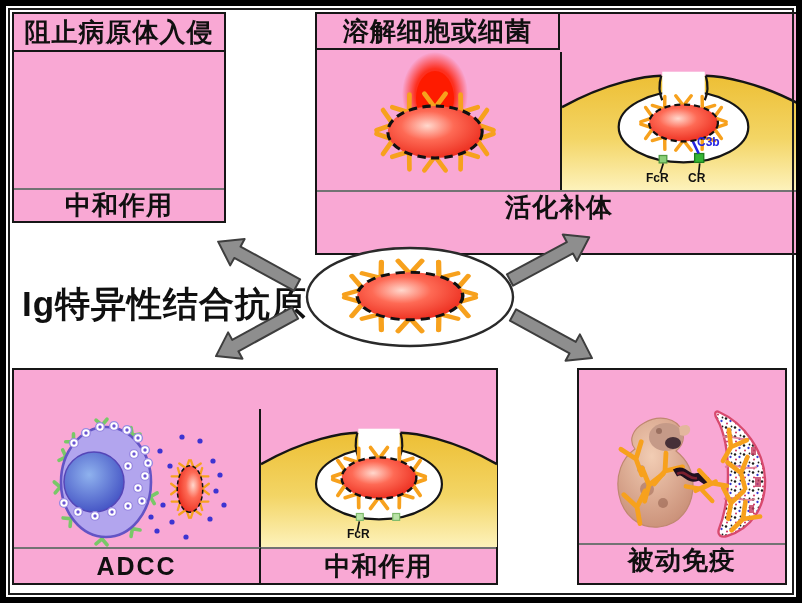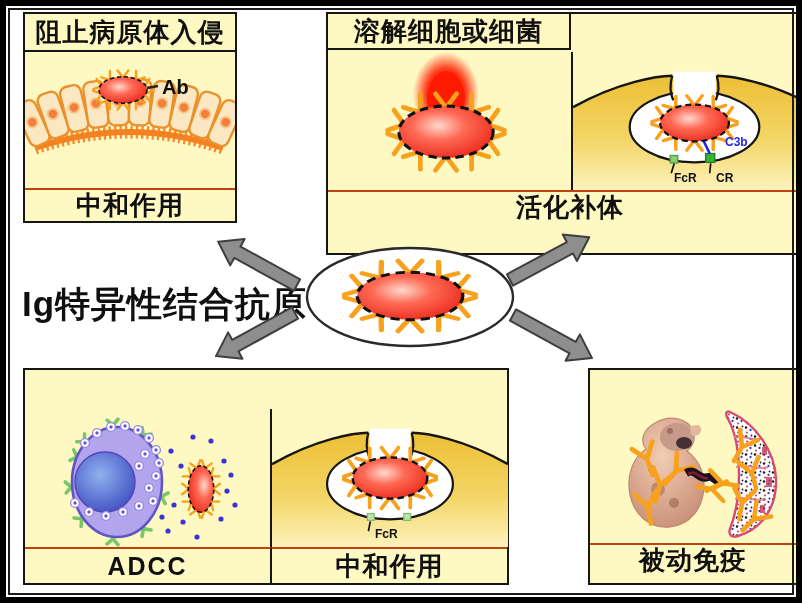--- a/index.html
+++ b/index.html
@@ -1,28 +1,28 @@
 <!DOCTYPE html>
 <html><head>
 <meta charset="utf-8">
 <style>
   html,body{margin:0;padding:0;background:#000;}
   .stage{position:relative;width:802px;height:603px;background:#fff;overflow:hidden;
          font-family:"Liberation Sans","DejaVu Sans",sans-serif;color:#111;}
   .outer-border{position:absolute;inset:0;border:6px solid #000;pointer-events:none;z-index:40;}
   .inner-frame{position:absolute;left:8px;top:8px;right:8px;bottom:8px;border:2px solid #1c1c1c;pointer-events:none;z-index:39;}
-  .box{position:absolute;background:#fef9c3;border:2px solid #161616;box-sizing:border-box;margin-left:11px;}
+  .box{position:absolute;background:#f9a8d4;border:2px solid #161616;box-sizing:border-box;}
   .cell{position:absolute;display:flex;align-items:center;justify-content:center;
         font-weight:bold;font-size:26px;letter-spacing:1px;color:#101010;box-sizing:border-box;white-space:nowrap;}
   .bb{border-bottom:2px solid #161616}
-  .bt{border-top:2px solid #c2410c}
+  .bt{border-top:2px solid #737373}
   .brd{border-right:2px solid #161616}
   .img{position:absolute;box-sizing:border-box;}
   .img svg{position:absolute;left:0;top:0;}
-  .lbl{position:absolute;font-weight:bold;font-size:12px;color:#101010;line-height:1;padding-left:17px;}
+  .lbl{position:absolute;font-weight:bold;font-size:12px;color:#101010;line-height:1;}
   .lbl.blue{color:#2525e2;}
   .ab-lbl{position:absolute;font-weight:bold;font-size:20px;color:#101010;line-height:1;}
   .ig-lbl{position:absolute;left:22px;top:281px;font-weight:bold;font-size:35px;letter-spacing:1px;color:#101010;}
   .cap-latin{font-size:25px;letter-spacing:2px;}
 </style>
 </head>
 <body>
 
 <div class="stage">
 
@@ -93,39 +93,20 @@
       </g>
       <polygon id="arrowShape" points="0,-6.5 68,-6.5 68,-15 90,0 68,15 68,6.5 0,6.5" fill="#8e8e8e" stroke="#3e3e3e" stroke-width="2" stroke-linejoin="round"></polygon>
     </defs>
   </svg>
 
   <div class="outer-border"></div>
   <div class="inner-frame"></div>
 
   <div class="box" style="left:12px;top:12px;width:214px;height:211px">
     <div class="cell bb" style="left:0;top:0;right:0;height:38px">阻止病原体入侵</div>
-    <div class="img" style="left:0;top:38px;width:210px;height:136px">
-      <svg width="210" height="136" viewBox="0 0 210 136">
-        <path d="M10,96 Q104,64 198,96" fill="none" stroke="#f58220" stroke-width="13" stroke-dasharray="2.2 3.2" opacity="0.95"></path>
-        <path d="M10,96 Q104,64 198,96" fill="none" stroke="#f58220" stroke-width="6"></path>
-        <use href="#epiCell" transform="translate(7.7,71.1) rotate(-24.75)"></use>
-        <use href="#epiCell" transform="translate(28.2,62.9) rotate(-19.25)"></use>
-        <use href="#epiCell" transform="translate(49.3,56.5) rotate(-13.75)"></use>
-        <use href="#epiCell" transform="translate(71,52.4) rotate(-8.25)"></use>
-        <use href="#epiCell" transform="translate(93,50.3) rotate(-2.75)"></use>
-        <use href="#epiCell" transform="translate(115,50.3) rotate(2.75)"></use>
-        <use href="#epiCell" transform="translate(137,52.4) rotate(8.25)"></use>
-        <use href="#epiCell" transform="translate(158.7,56.5) rotate(13.75)"></use>
-        <use href="#epiCell" transform="translate(179.8,62.9) rotate(19.25)"></use>
-        <use href="#epiCell" transform="translate(200.3,71.1) rotate(24.75)"></use>
-        <use href="#coatedAg" transform="translate(98,38) scale(0.6)"></use>
-        <line x1="122" y1="36" x2="133" y2="34" stroke="#222" stroke-width="2.5"></line>
-      </svg>
-      <span class="ab-lbl" style="left:137px;top:25px">Ab</span>
-    </div>
     <div class="cell bt" style="left:0;top:174px;right:0;height:33px">中和作用</div>
   </div>
 
   <div class="box" style="left:315px;top:12px;width:488px;height:243px">
     <div class="cell bb brd" style="left:0;top:0;width:243px;height:36px">溶解细胞或细菌</div>
 
     <div class="img brd" style="left:0;top:38px;width:245px;height:138px">
       <svg width="243" height="138" viewBox="0 0 243 138">
         <ellipse cx="118" cy="42" rx="33" ry="42" fill="url(#blobGrad)"></ellipse>
         <ellipse cx="118" cy="46" rx="19" ry="27" fill="#fe1b00"></ellipse>

